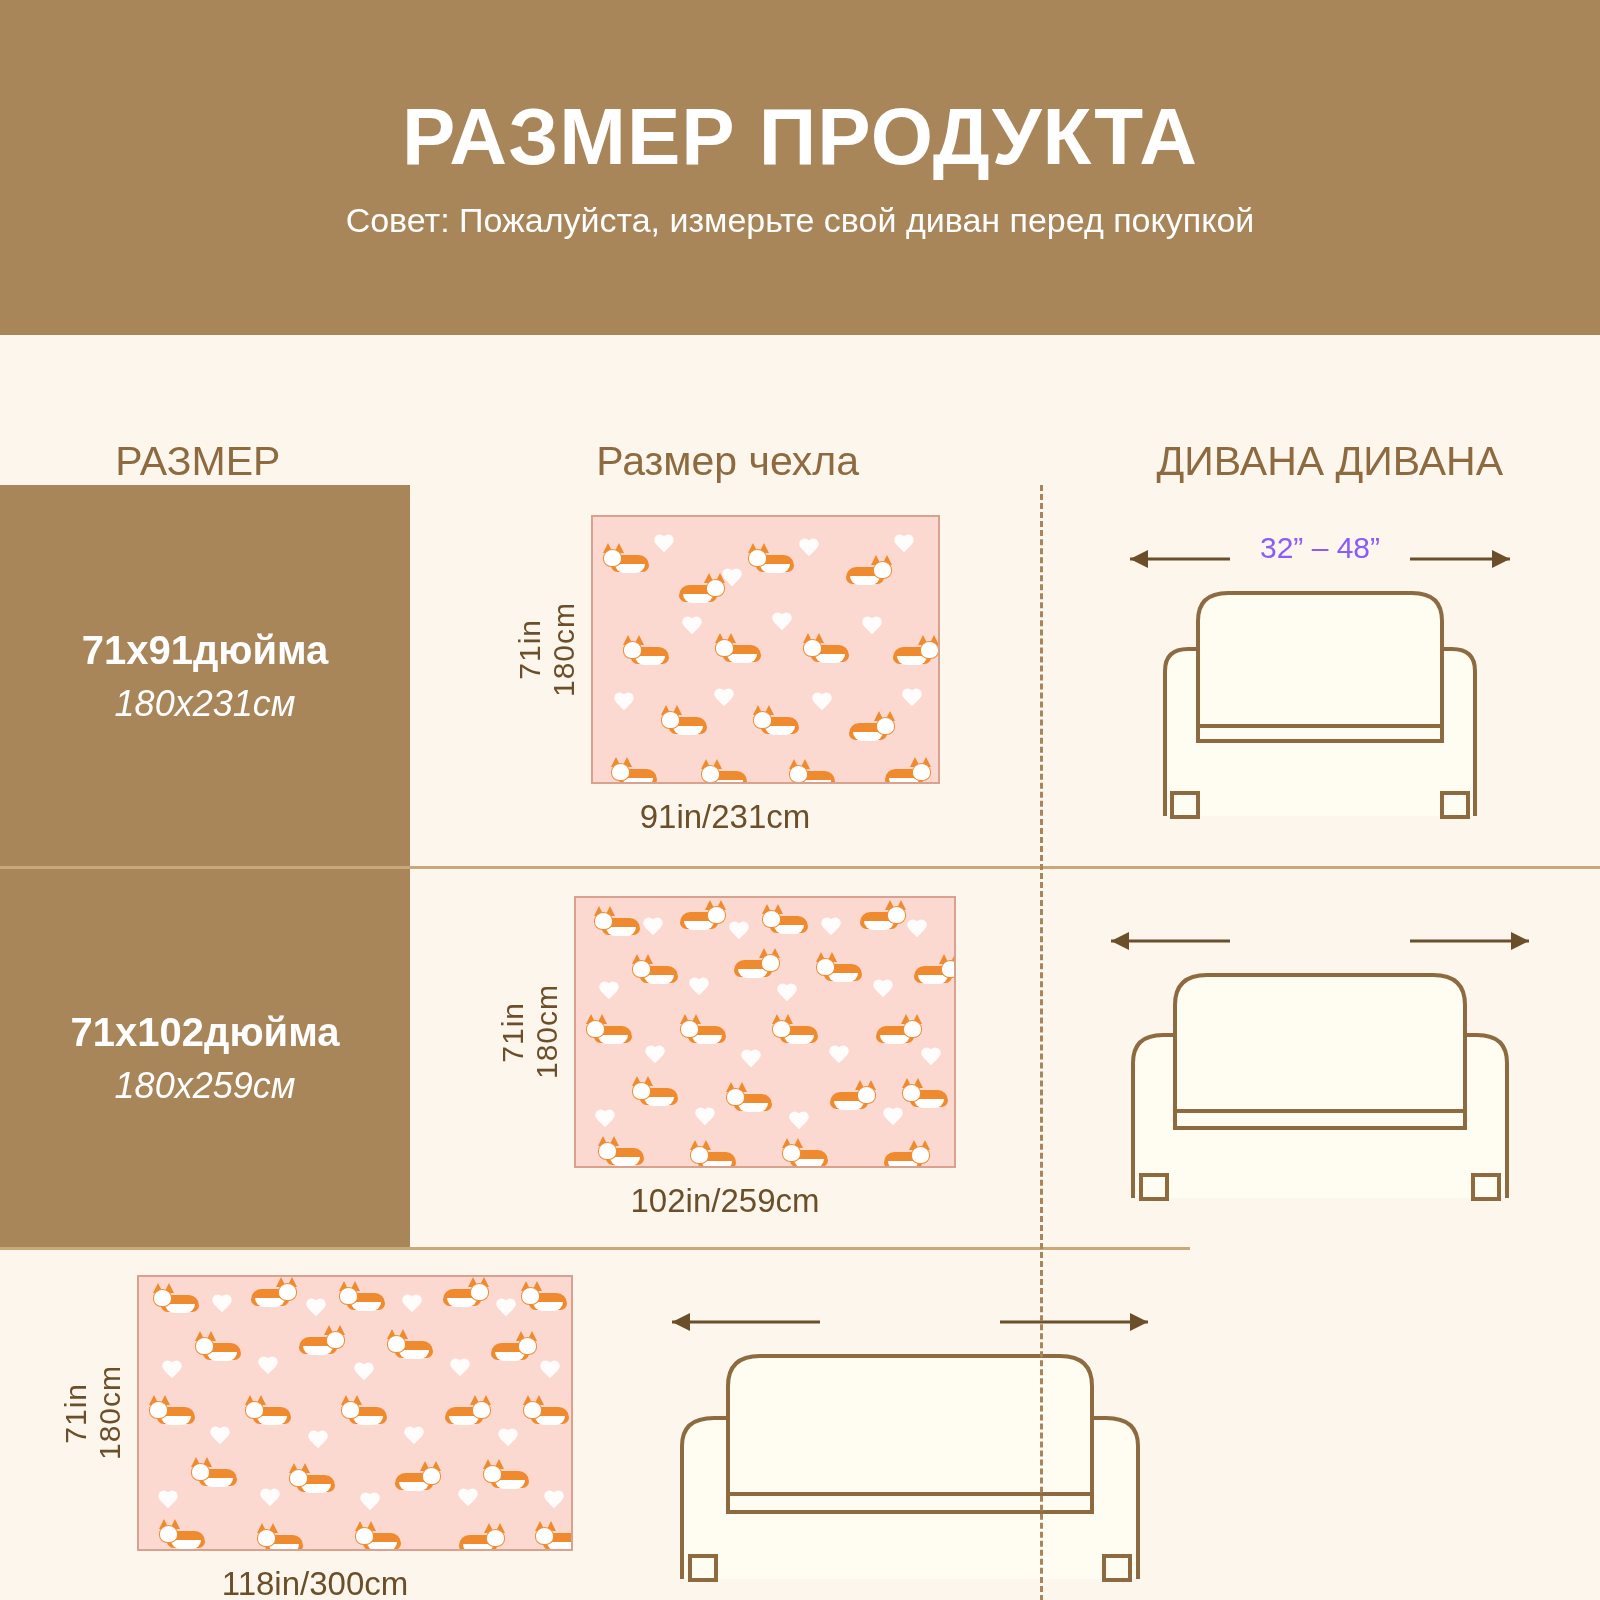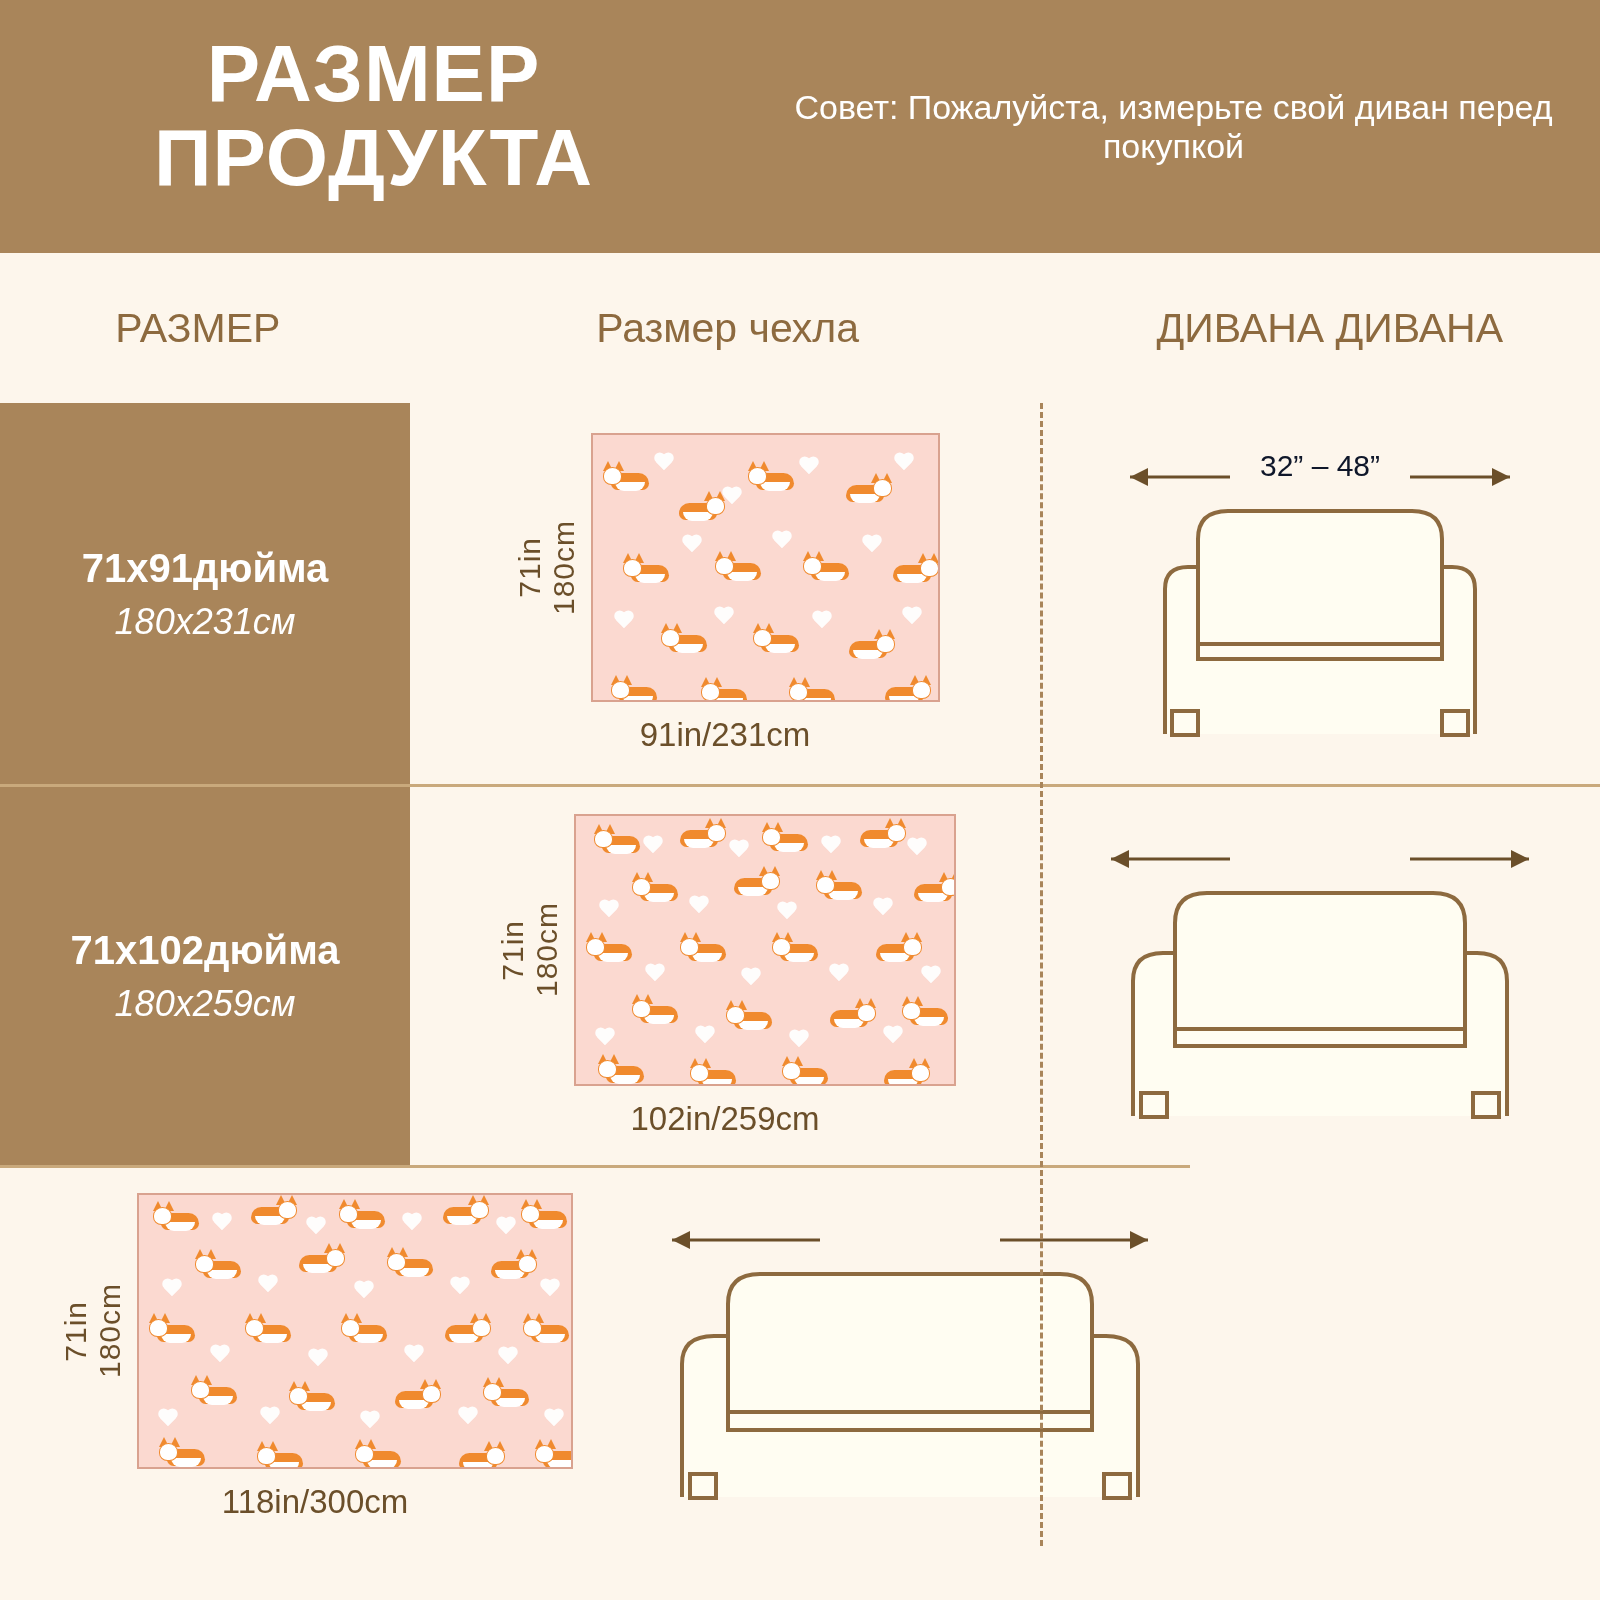--- a/index.html
+++ b/index.html
@@ -15,24 +15,24 @@
   }
   .page {
     position: relative;
     width: 1600px;
     height: 1600px;
     background: #fdf6ec;
   }
 
   
   .header {
-    height: 253px;
+    height: 335px;
     background: #a9855a;
     display: flex;
-    flex-direction: row;
+    flex-direction: column;
     align-items: center;
     justify-content: center;
     box-sizing: border-box;
   }
   .header-title {
     color: #ffffff;
     font-size: 80px;
     font-weight: bold;
     letter-spacing: 1px;
     line-height: 1.05;
@@ -43,21 +43,21 @@
     color: #ffffff;
     font-size: 34px;
     text-align: center;
     margin: 0;
   }
 
   
   .colheads {
     height: 150px;
     display: flex;
-    align-items: center;
+    align-items: flex-end;
     background: #fdf6ec;
     gap: 28px;
   }
   .ch {
     color: #8d6a3f;
     font-size: 41px;
     text-align: center;
   }
   .ch1 { width: 410px; }
   .ch2 { width: 630px; }
@@ -240,21 +240,21 @@
     flex-direction: column;
     align-items: center;
   }
   .dim-label {
     position: absolute;
     top: 0;
     left: 0;
     right: 0;
     text-align: center;
     font-size: 30px;
-    color: #0f172a;
+    color: #8b5cf6;
     font-weight: normal;
   }
 </style>
 </head>
 <body>
 
 <div class="page">
 
   <div class="header">
     <div class="header-title">РАЗМЕР ПРОДУКТА</div>

